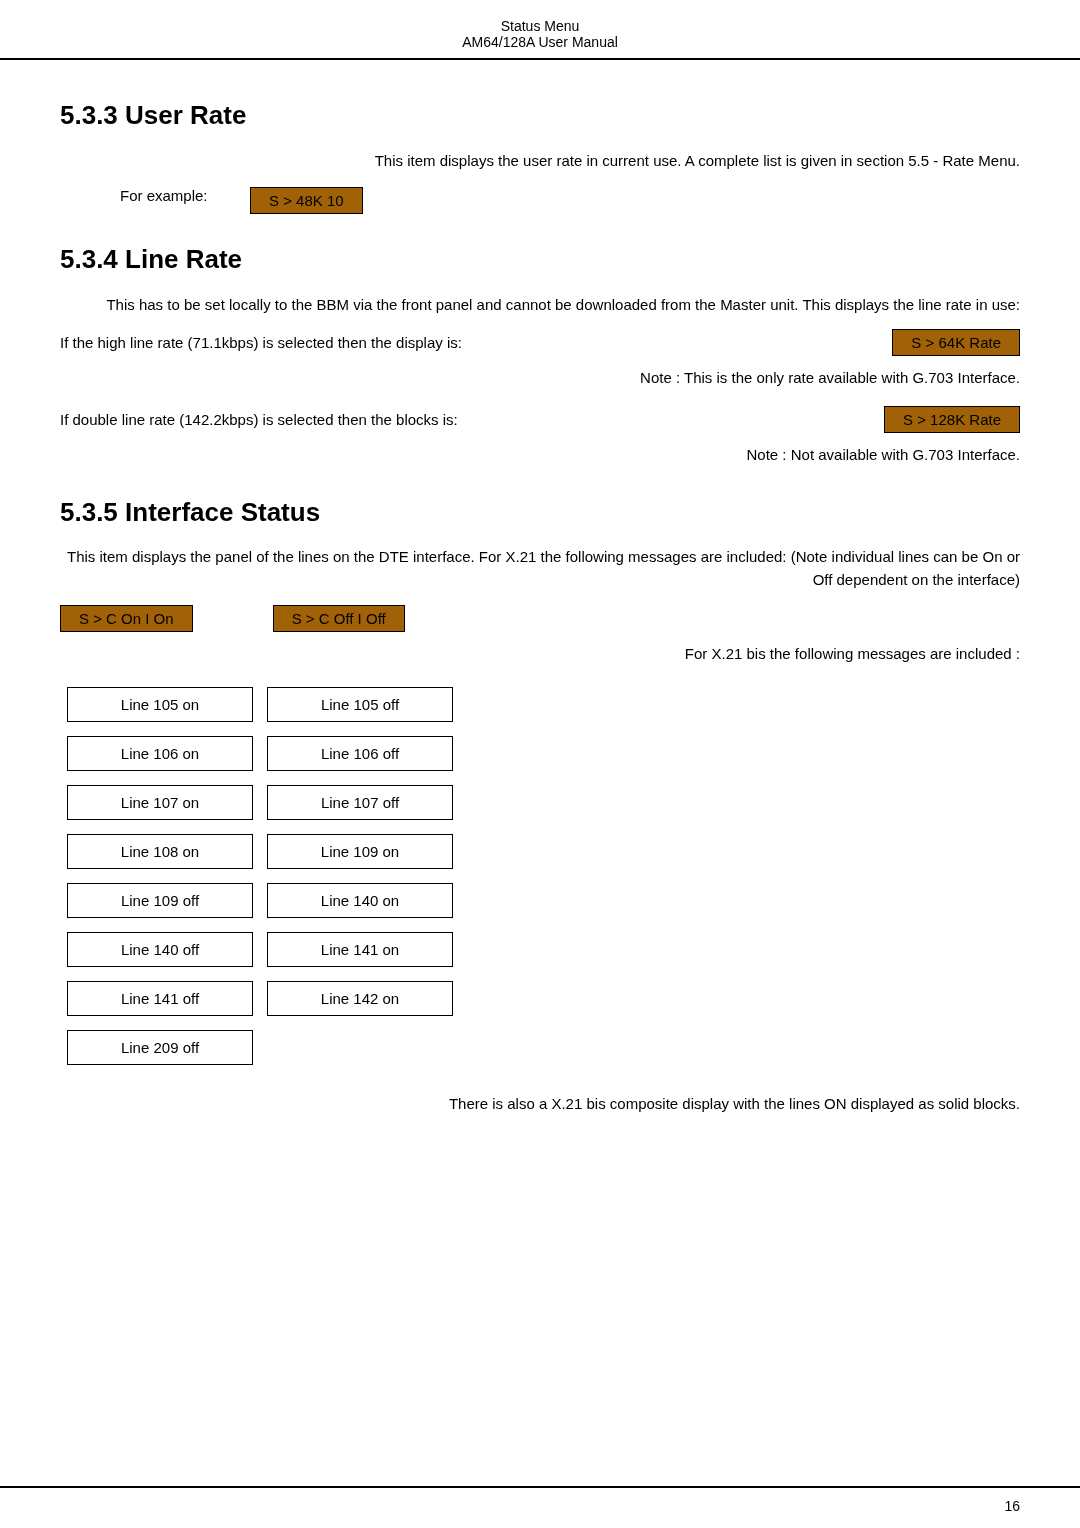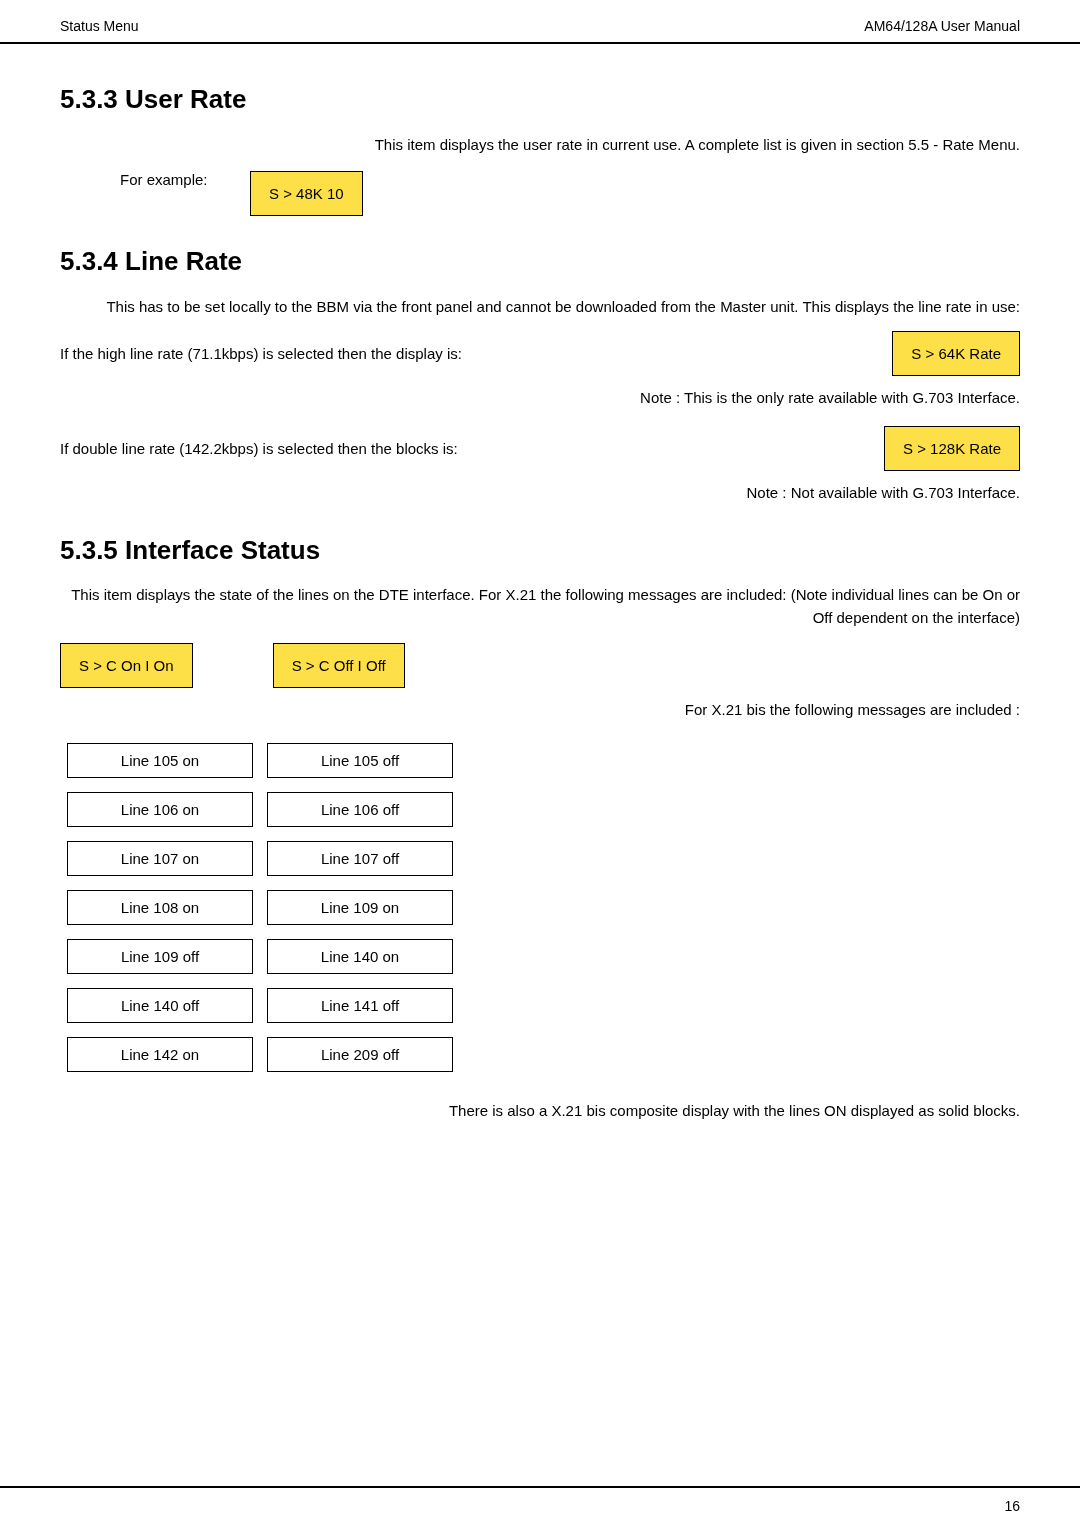--- a/index.html
+++ b/index.html
@@ -18,20 +18,21 @@
       padding: 0;
       position: relative;
     }
     .header {
       display: flex;
       justify-content: space-between;
       align-items: center;
       padding: 18px 60px 8px 60px;
       border-bottom: 2px solid #000;
       font-size: 14px;
+      flex-direction: column;
     }
     .content {
       padding: 30px 60px 60px 60px;
     }
     h2 {
       font-size: 26px;
       font-weight: bold;
       margin-bottom: 18px;
       margin-top: 10px;
       font-family: Arial, sans-serif;
@@ -46,25 +47,25 @@
       display: flex;
       gap: 30px;
       margin: 14px 0 14px 60px;
     }
     .example-label {
       font-size: 15px;
       min-width: 100px;
     }
     .display-box {
       border: 1.5px solid #000;
-      padding: 13px 18px;
+      padding: 4px 18px;
       font-size: 15px;
       min-width: 100px;
       text-align: center;
-      background: #fde047;
+      background: #a16207;
     }
     .inline-display-row {
       display: flex;
       align-items: center;
       margin: 10px 0;
       gap: 40px;
     }
     .inline-display-row .text-part {
       flex: 1;
       font-size: 15px;
@@ -155,39 +156,40 @@
       <p class="note-text">Note : This is the only rate available with G.703 Interface.</p>
       <div class="inline-display-row">
         <span class="text-part">If double line rate (142.2kbps) is selected then the blocks is:</span>
         <div class="display-box">S &gt; 128K Rate</div>
       </div>
       <p class="note-text">Note : Not available with G.703 Interface.</p>
     </div>
 
     <div class="section-35">
       <h2>5.3.5 Interface Status</h2>
-      <p class="messages-intro">This item displays the state of the lines on the DTE interface. For X.21 the following messages are included: (Note individual lines can be On or Off dependent on the interface)</p>
+      <p class="messages-intro">This item displays the panel of the lines on the DTE interface. For X.21 the following messages are included: (Note individual lines can be On or Off dependent on the interface)</p>
       <div class="display-boxes-row">
         <div class="display-box">S &gt; C On I On</div>
         <div class="display-box">S &gt; C Off I Off</div>
       </div>
       <p class="for-x21-row">For X.21 bis the following messages are included :</p>
 
       <div class="lines-grid" id="lines-grid">
       <div class="line-box">Line 105 on</div>
           <div class="line-box">Line 105 off</div>
           <div class="line-box">Line 106 on</div>
           <div class="line-box">Line 106 off</div>
           <div class="line-box">Line 107 on</div>
           <div class="line-box">Line 107 off</div>
           <div class="line-box">Line 108 on</div>
           <div class="line-box">Line 109 on</div>
           <div class="line-box">Line 109 off</div>
           <div class="line-box">Line 140 on</div>
           <div class="line-box">Line 140 off</div>
+          <div class="line-box">Line 141 on</div>
           <div class="line-box">Line 141 off</div>
           <div class="line-box">Line 142 on</div>
           <div class="line-box">Line 209 off</div>
         </div>
 
       <p>There is also a X.21 bis composite display with the lines ON displayed as solid blocks.</p>
     </div>
 
   </div>
 

